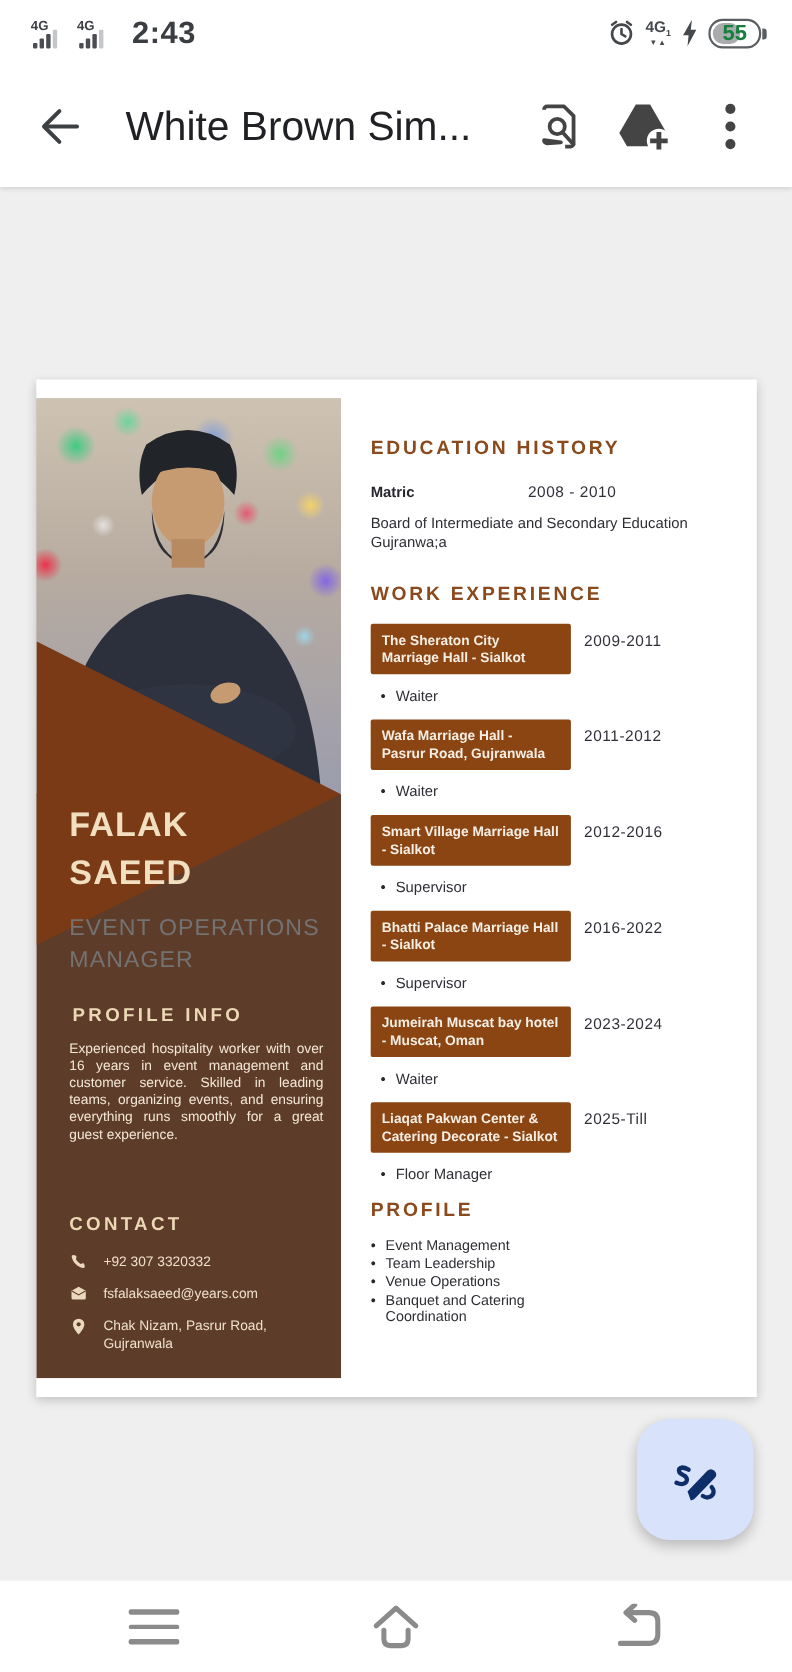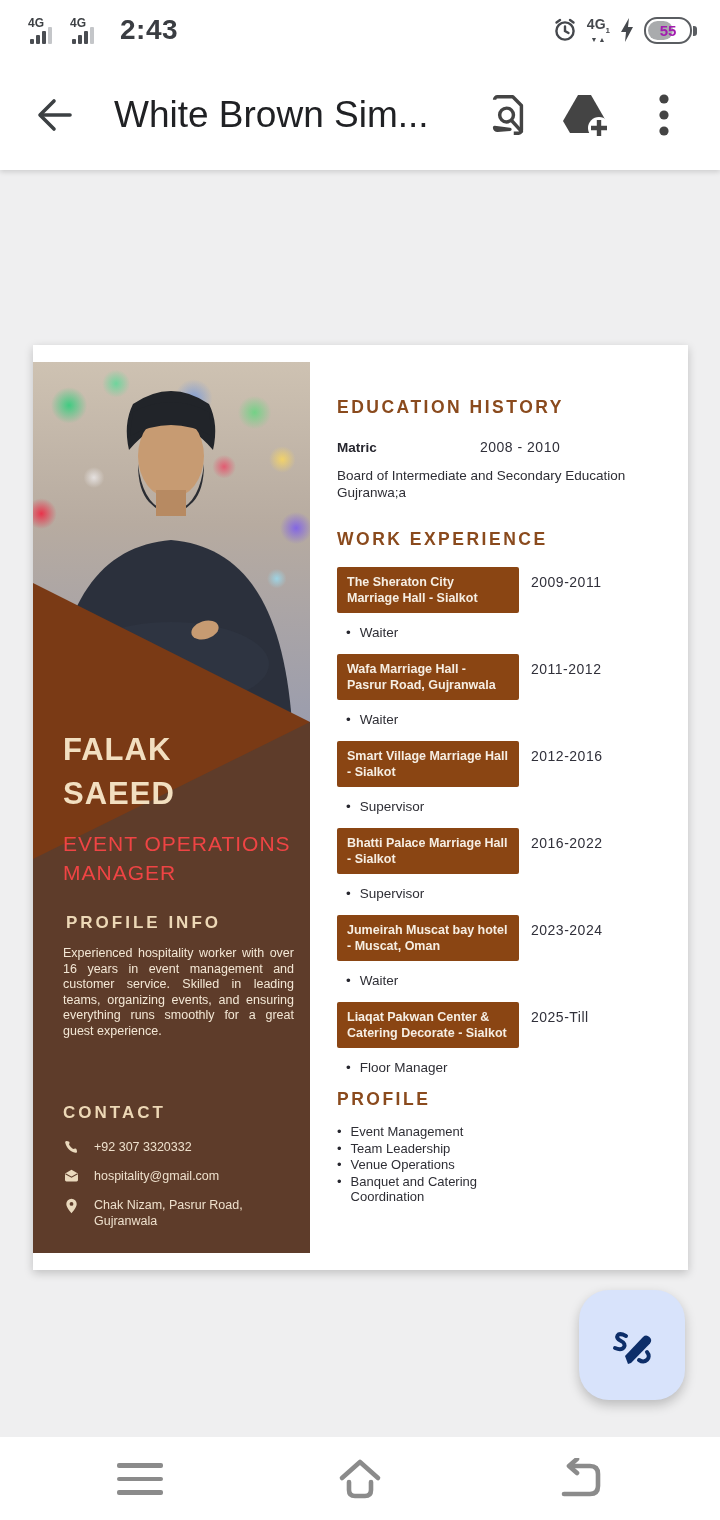--- a/index.html
+++ b/index.html
@@ -18,21 +18,21 @@
   .sig .bars i:nth-child(3){height:13px} .sig .bars i:nth-child(4){height:17px; background:#c4c6c9;}
   .sb-time { font-size:28px; font-weight:600; color:#3a3d42; margin-left:8px; letter-spacing:.5px; }
   .sb-right { margin-left:auto; display:flex; align-items:center; gap:9px; }
   .net-stack { display:flex; flex-direction:column; align-items:center; line-height:1; }
   .net-stack .n4g { font-size:14px; font-weight:bold; color:#45484d; }
   .net-stack .n4g sub { font-size:8px; }
   .net-stack .tri { font-size:7px; color:#45484d; letter-spacing:1px; margin-top:1px; }
   .battery { position:relative; width:48px; height:27px; border:2.5px solid #5a5d61; border-radius:13px; }
   .battery .fill { position:absolute; left:2px; top:2px; bottom:2px; width:56%; background:#a9abad; border-radius:10px; }
   .battery .pct { position:absolute; inset:0; display:flex; align-items:center; justify-content:center;
-    font-size:15px; font-weight:600; color:#a21caf; z-index:2; }
+    font-size:20px; font-weight:600; color:#15803d; z-index:2; }
   .battery .nub { position:absolute; right:-7px; top:7px; width:4px; height:10px; background:#5a5d61; border-radius:0 3px 3px 0; }
 
   
   .app-bar { position:absolute; top:60px; left:0; width:720px; height:110px; background:#fff;
     display:flex; align-items:center; padding:0 26px; z-index:29;
     box-shadow:0 2px 5px rgba(0,0,0,.14); }
   .back-btn { width:56px; height:56px; display:flex; align-items:center; justify-content:center; }
   .app-title { font-size:37px; color:#202124; margin-left:32px; flex:1; white-space:nowrap; overflow:hidden; }
   .bar-icon { width:60px; height:60px; display:flex; align-items:center; justify-content:center; margin-left:18px; }
 
@@ -55,21 +55,21 @@
       radial-gradient(circle 19px at 90% 27%, rgba(250,215,95,.85), rgba(250,215,95,0) 70%),
       radial-gradient(circle 23px at 95% 46%, rgba(125,95,235,.9), rgba(125,95,235,0) 70%),
       radial-gradient(circle 27px at 58% 10%, rgba(75,135,245,.55), rgba(75,135,245,0) 70%),
       radial-gradient(circle 14px at 88% 60%, rgba(150,230,255,.7), rgba(150,230,255,0) 70%),
       linear-gradient(180deg,#cec2b2 0%,#b7aba0 45%,#9b9dad 100%); }
   .side-dark { position:absolute; left:0; top:360px; width:277px; height:531px; background:#5e3c2a; }
   .side-tri { position:absolute; left:0; top:0; width:277px; height:891px; background:#7a3a15;
     clip-path:polygon(0 221px, 277px 360px, 0 497px); }
   .side-text { position:absolute; left:30px; right:16px; top:366px; z-index:5; }
   .side-name { font-size:31px; font-weight:bold; color:#f2dfc0; line-height:44px; letter-spacing:1px; }
-  .side-role { font-size:21px; color:#ef4444; line-height:29px; letter-spacing:1px; margin-top:13px; }
+  .side-role { font-size:21px; color:#737373; line-height:29px; letter-spacing:1px; margin-top:13px; }
   .side-h { font-size:17px; font-weight:bold; color:#edd8b6; letter-spacing:3px; }
   .profile-h { margin-top:26px; margin-left:3px; }
   .side-para { margin-top:13px; font-size:12.5px; line-height:15.5px; color:#f3e7d5; text-align:justify; }
   .contact-h { margin-top:64px; }
   .c-rows { margin-top:16px; }
   .c-row { display:flex; gap:15px; margin-bottom:13px; font-size:12.5px; line-height:16px; color:#eee0cc; }
   .c-ic { width:16px; flex:0 0 16px; display:flex; justify-content:center; padding-top:1px; }
 
   
   .main-col { position:absolute; left:304px; top:52px; width:330px; }
@@ -235,21 +235,21 @@
             </span>
             <span>+92 307 3320332</span>
           </div>
           <div class="c-row">
             <span class="c-ic">
               <svg width="15" height="13" viewBox="0 0 15 13">
                   <path d="M1 4.5 L7.5 0.8 L14 4.5 V11 a1.4 1.4 0 0 1 -1.4 1.4 H2.4 A1.4 1.4 0 0 1 1 11 Z" fill="#ead9bd"></path>
                   <path d="M1.4 4.7 L7.5 8.2 L13.6 4.7" stroke="#5e3c2a" stroke-width="1.1" fill="none"></path>
                 </svg>
             </span>
-            <span>hospitality@gmail.com</span>
+            <span>fsfalaksaeed@years.com</span>
           </div>
           <div class="c-row">
             <span class="c-ic">
               <svg width="13" height="16" viewBox="0 0 13 16">
                   <path d="M6.5 0.8 a5.2 5.2 0 0 1 5.2 5.2 c0 3.6 -5.2 9.2 -5.2 9.2 S1.3 9.6 1.3 6 A5.2 5.2 0 0 1 6.5 0.8 Z" fill="#ead9bd"></path>
                   <circle cx="6.5" cy="5.9" r="1.9" fill="#5e3c2a"></circle>
                 </svg>
             </span>
             <span>Chak Nizam, Pasrur Road, Gujranwala</span>
           </div>

